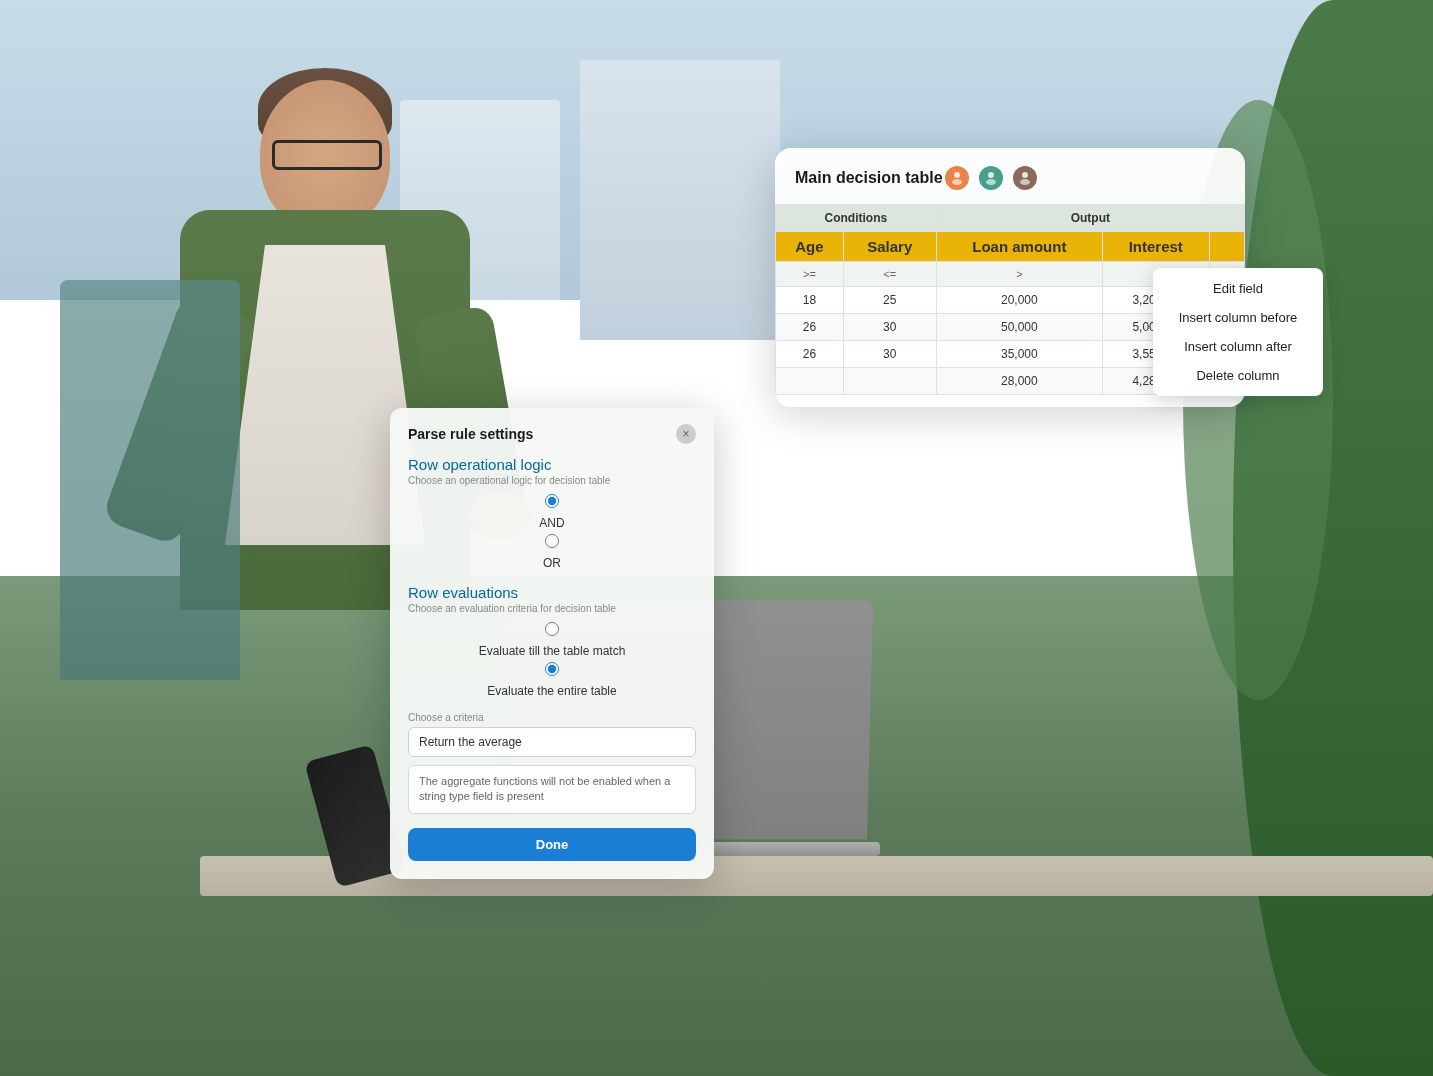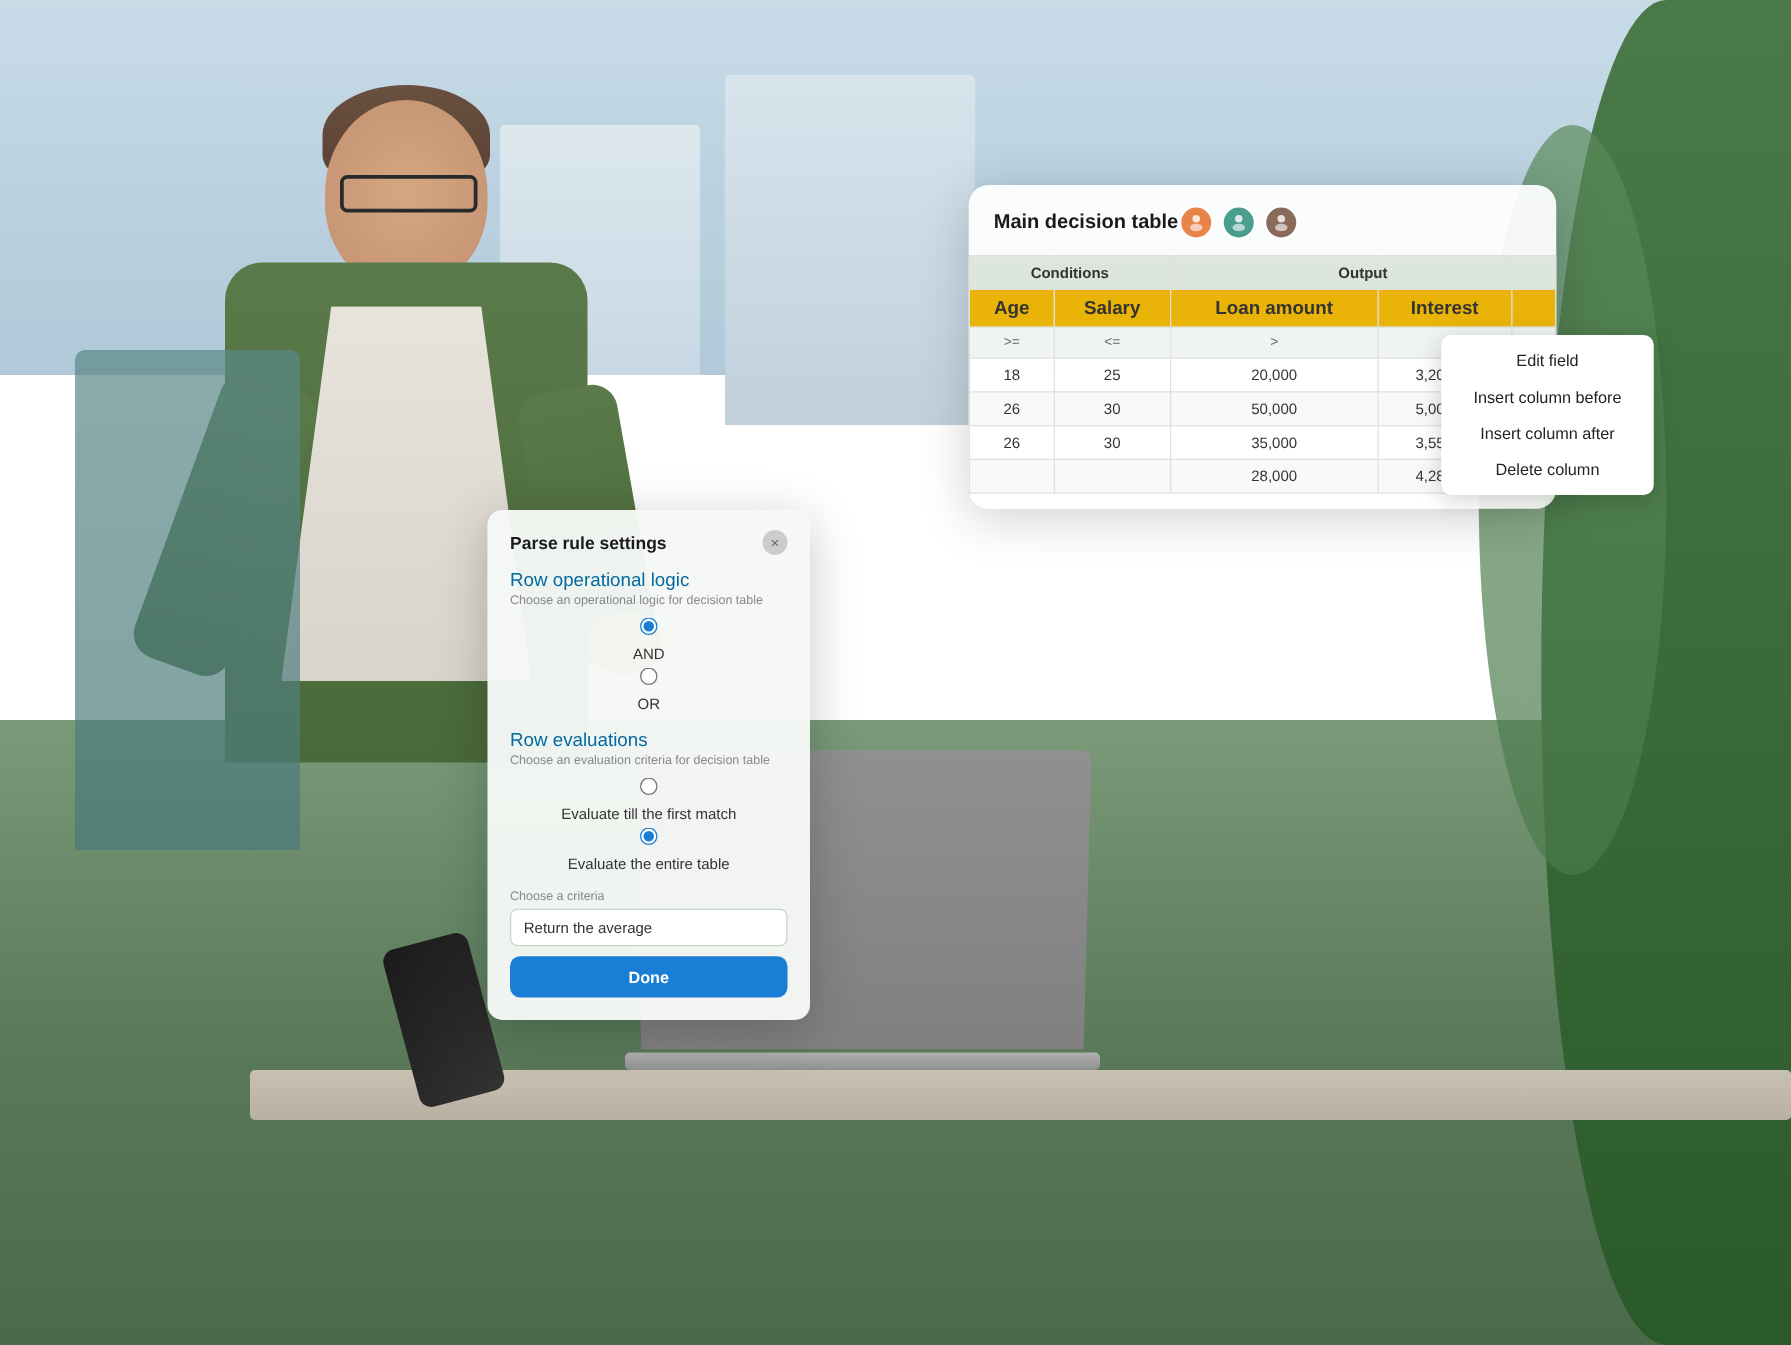--- a/index.html
+++ b/index.html
@@ -139,21 +139,21 @@
       cursor: pointer;
       white-space: nowrap;
       text-align: center;
     }
 
     
     .parse-rule-dialog {
       position: absolute;
       top: 408px;
       left: 390px;
-      width: 258px;
+      width: 324px;
       background: rgba(245,248,245,0.97);
       border-radius: 12px;
       box-shadow: 0 8px 40px rgba(0,0,0,0.22);
       padding: 16px 18px 18px 18px;
     }
 
     .dialog-header {
       display: flex;
       align-items: center;
       justify-content: space-between;
@@ -581,26 +581,27 @@
       <input type="radio" name="operational_logic" style="">
       <span>OR</span>
     </label>
   </div>
 
   <div class="section-title">Row evaluations</div>
   <div class="section-subtitle">Choose an evaluation criteria for decision table</div>
   <div class="radio-group">
     <label class="radio-item">
       <input type="radio" name="row_evaluation" style="">
-      <span>Evaluate till the first match</span>
+      <span>Evaluate till the table match</span>
     </label>
     <label class="radio-item">
       <input type="radio" name="row_evaluation" checked="" style="">
       <span>Evaluate the entire table</span>
     </label>
   </div>
 
   <div class="criteria-label">Choose a criteria</div>
   <input class="criteria-input" type="text" value="Return the average" style="">
 
+  <div class="info-box">The aggregate functions will not be enabled when a string type field is present</div>
 
   <button class="done-btn">Done</button>
 </div>
 
 </body></html>

